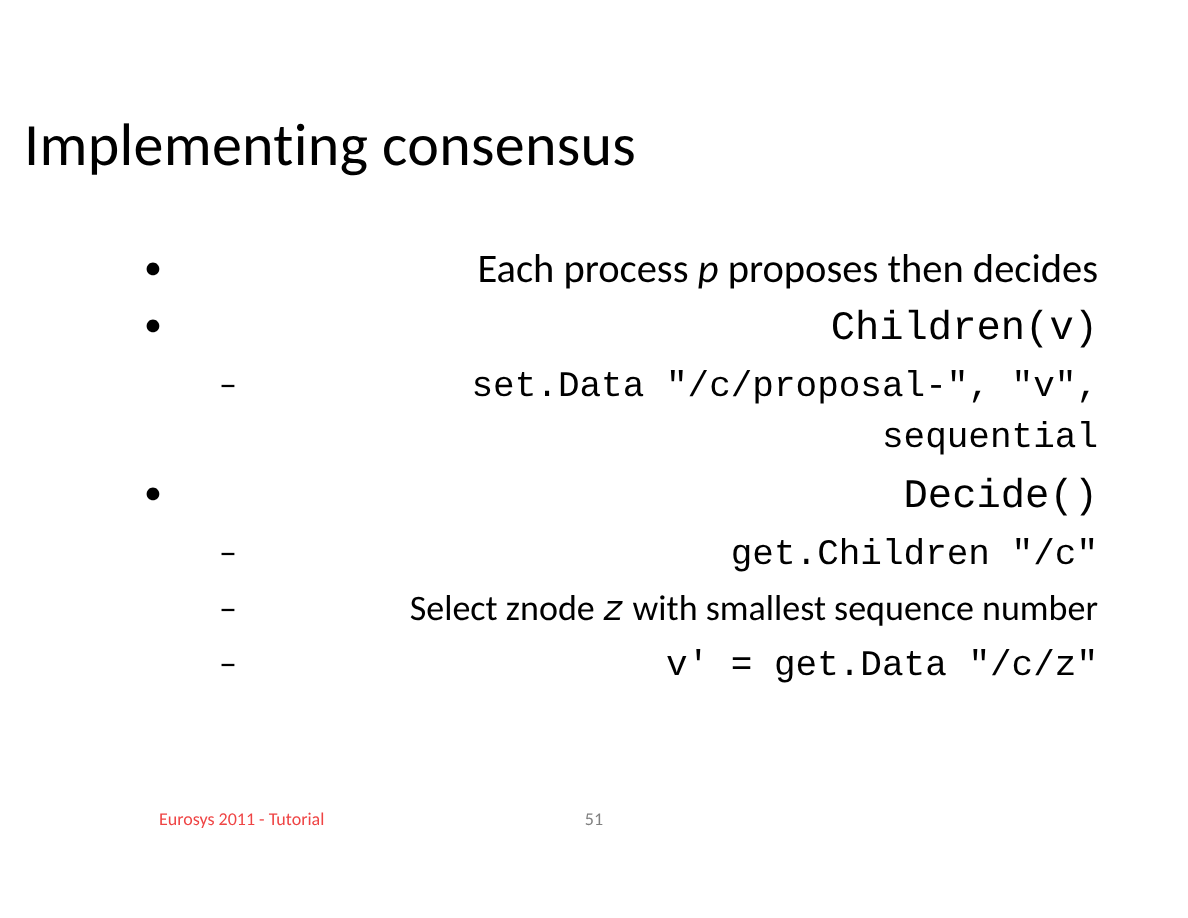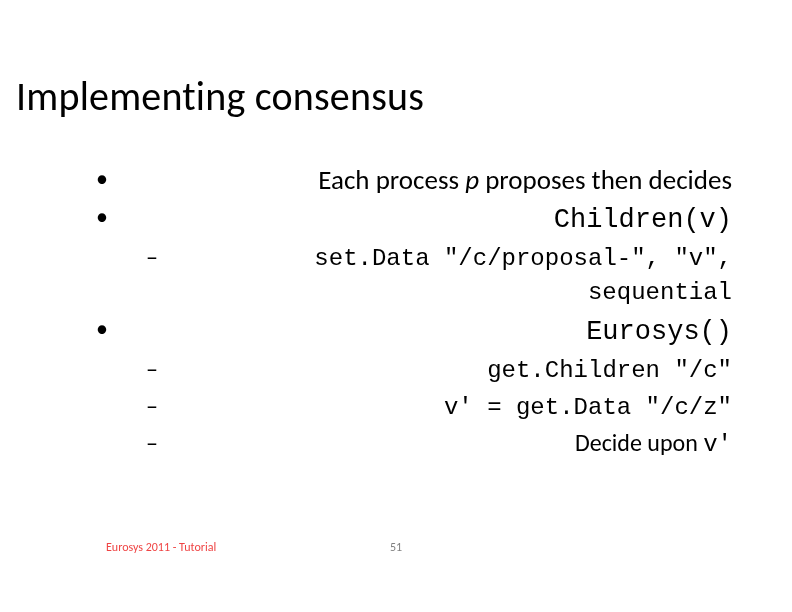--- a/index.html
+++ b/index.html
@@ -110,30 +110,30 @@
       <li>
         <span class="mono">Children(v)</span>
         <ul class="l2">
           <li>
             <span class="mono">set.Data "/c/proposal-", "v", sequential</span>
           </li>
         </ul>
       </li>
 
       <li>
-        <span class="mono">Eurosys()</span>
+        <span class="mono">Decide()</span>
         <ul class="l2">
           <li>
             <span class="mono">get.Children "/c"</span>
           </li>
           <li>
-            <span class="mono">v' = get.Data "/c/z"</span>
+            <span>Select znode </span><span class="mono ital">z</span><span> with smallest sequence number</span>
           </li>
           <li>
-            <span>Decide upon </span><span class="mono">v'</span>
+            <span class="mono">v' = get.Data "/c/z"</span>
           </li>
         </ul>
       </li>
 
     </ul>
   </div>
 
   <div class="footer-left">Eurosys 2011 - Tutorial</div>
   <div class="footer-num">51</div>
 

